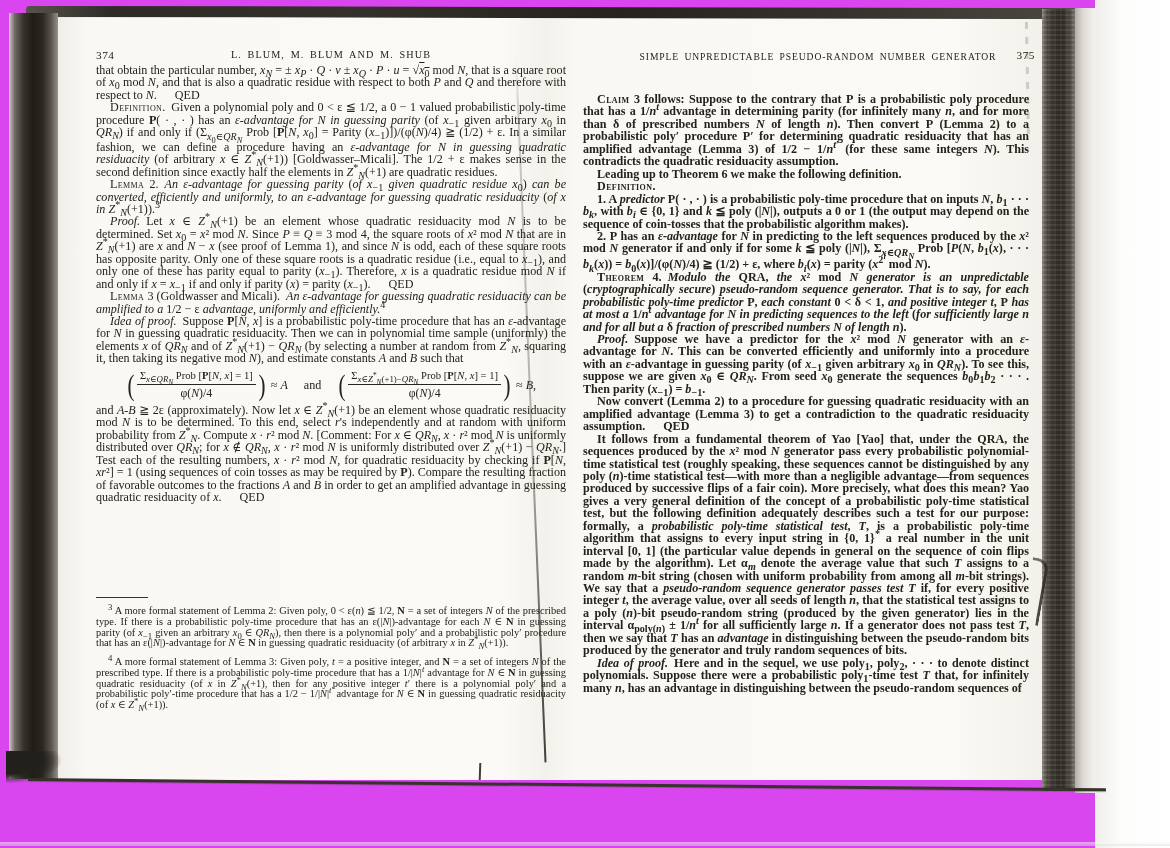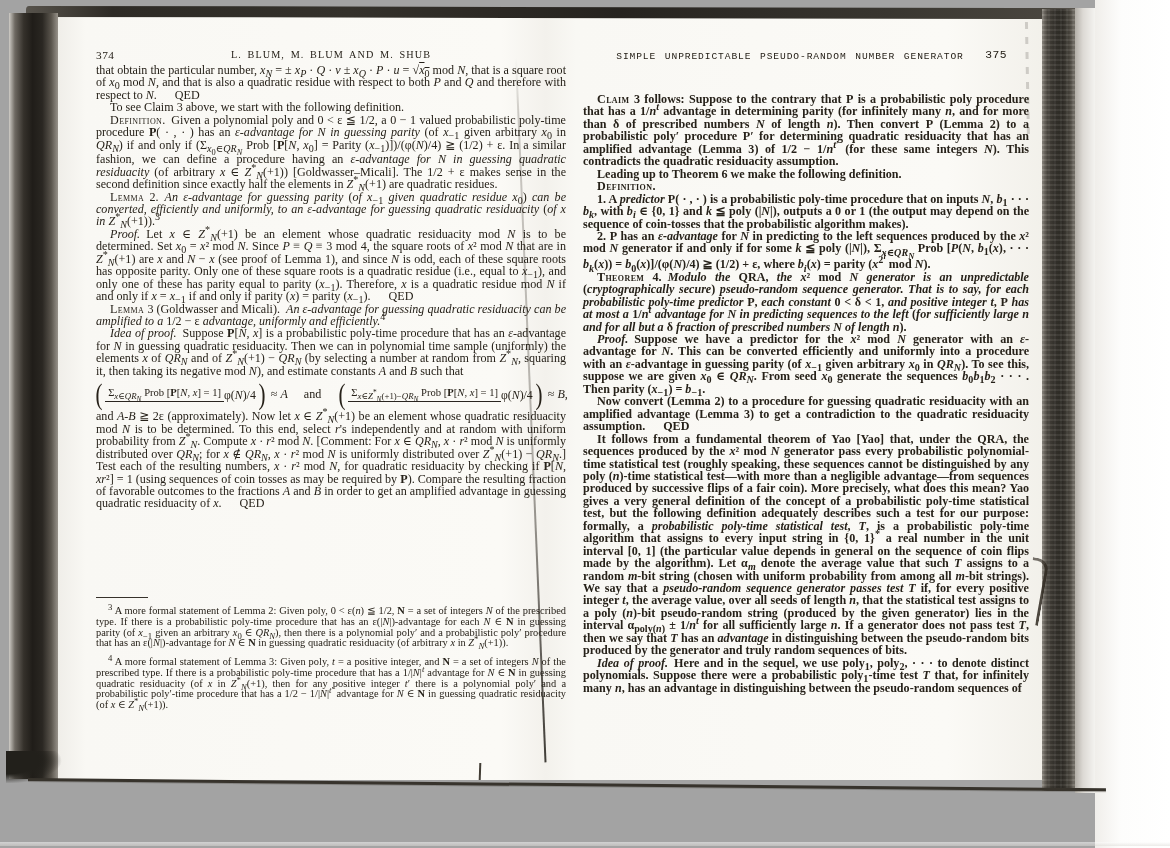--- a/index.html
+++ b/index.html
@@ -1,17 +1,17 @@
 <!DOCTYPE html>
 <html><head>
 <meta charset="utf-8">
 <style>
   html,body { margin:0; padding:0; background:#ffffff; }
   .stage { position:relative; width:1170px; height:848px; overflow:hidden;
-           background:#a3a3a3; font-family:"Liberation Serif","DejaVu Serif",serif;
+           background:#d946ef; font-family:"Liberation Serif","DejaVu Serif",serif;
            color:#262119; }
 
   
   .paper { position:absolute; left:56px; top:16px; width:990px; height:764px;
            background:linear-gradient(90deg,#efede8 0,#f9f8f4 3%,#fbfaf6 45%,#f3f1ec 49.5%,#f9f8f4 52.5%,#fbfaf6 90%,#f2f0ea 100%); }
   .band-top { position:absolute; left:26px; top:7px; width:1078px; height:11px;
            background:linear-gradient(90deg,#57534c,#2e2b26 8%,#34312b 30%,#26231f 55%,#393630 80%,#4a463f 95%,#6b665e);
            border-radius:3px/4px; transform:rotate(.12deg); }
   .band-left { position:absolute; left:9px; top:13px; width:49px; height:766px;
            background:linear-gradient(90deg,#cfccc6 0,#6e6962 12%,#35312b 30%,#201d19 48%,#2a2722 68%,#59544c 86%,#97928a 100%); }
@@ -38,21 +38,21 @@
   .pen-mark { position:absolute; left:1027px; top:558px; width:14px; height:64px;
            border-right:3px solid rgba(48,42,34,.85); border-top:3px solid rgba(48,42,34,.65);
            border-radius:0 12px 0 0; transform:rotate(10deg); }
   .bleed { position:absolute; left:1026px; top:22px; width:3px; height:120px; opacity:.45; transform:rotate(-1deg);
            background:repeating-linear-gradient(180deg, rgba(90,85,78,.55) 0 7px, transparent 7px 15px); }
 
   
   .lp-header { position:absolute; left:96px; top:49px; width:470px; height:14px; }
   .lp-header .pagenum { position:absolute; left:0; top:0; font-size:11.3px; letter-spacing:.5px; }
   .lp-header .runhead { display:block; text-align:center; font-size:10.2px; letter-spacing:1.1px; word-spacing:2px; }
-  .rp-header { position:absolute; left:567px; top:51px; width:446px; height:14px;font-family:Liberation Mono, monospace; }
+  .rp-header { position:absolute; left:595px; top:51px; width:446px; height:14px; }
   .rp-header .runhead { display:block; text-align:center; font-size:9.6px; letter-spacing:.9px; word-spacing:2px; }
   .rp-header .pagenum { position:absolute; right:6px; top:-2px; font-size:11.3px; letter-spacing:.5px;margin-left:20px; }
 
   .lp-body { position:absolute; left:96px; top:64px; width:470px; font-size:12.1px; line-height:12.45px; text-align:justify; }
   .rp-body { position:absolute; left:583px; top:93px; width:446px; font-size:12.1px; line-height:12.45px; text-align:justify;font-weight:bold; }
   .lp-body p, .rp-body p, .lp-foot p { margin:0; }
   p.indent { text-indent:14px; }
   p.noindent { text-indent:0; }
   .lp-foot { position:absolute; left:96px; top:597px; width:470px; font-size:10.4px; line-height:10.75px; text-align:justify; }
   .fn-rule { width:52px; border-top:1.2px solid #37322b; margin-bottom:8px; }
@@ -60,21 +60,21 @@
 
   .sc { font-variant:small-caps; letter-spacing:.4px; }
   .qed { margin-left:18px; }
   .ovl { text-decoration:overline; }
   sub, sup { line-height:0; }
 
   
   .formula { display:flex; align-items:center; justify-content:center; margin:5px 0 4px; text-align:center; }
   .fgroup { display:inline-flex; align-items:center; }
   .bigparen { font-size:30px; font-weight:300; transform:scaleX(.7); line-height:.8; }
-  .frac { display:inline-flex; flex-direction:row; margin:0 1px; }
+  .frac { display:inline-flex; flex-direction:column; margin:0 1px; }
   .frac .num { font-size:10.6px; line-height:1.2; padding:0 3px 1px; border-bottom:1px solid #2a2520; white-space:nowrap; }
   .frac .den { font-size:11.8px; line-height:1.2; padding-top:1px; }
   .fres { font-size:12.1px; margin-left:4px; white-space:nowrap; }
   .fand { margin:0 16px; font-size:12.1px; }
 </style>
 </head>
 <body>
 
 <div class="stage">
 
@@ -92,21 +92,20 @@
   <div class="bleed"></div>
 
   <div class="lp-header">
     <span class="pagenum">374</span>
     <span class="runhead">L. BLUM, M. BLUM AND M. SHUB</span>
   </div>
 
   <div class="lp-body">
     <div>
         <p class="noindent">that obtain the particular number, <i>x<sub>N</sub></i> = ± <i>x<sub>P</sub></i> · <i>Q</i> · <i>v</i> ± <i>x<sub>Q</sub></i> · <i>P</i> · <i>u</i> = √<span class="ovl"><i>x</i><sub>0</sub></span> mod <i>N</i>, that is a square root of <i>x</i><sub>0</sub> mod <i>N</i>, and that is also a quadratic residue with respect to both <i>P</i> and <i>Q</i> and therefore with respect to <i>N</i>.<span class="qed">QED</span></p>
-        <p class="indent">To see Claim 3 above, we start with the following definition.</p>
         <p class="indent"><span class="sc">Definition</span>. Given a polynomial poly and 0 &lt; ε ≦ 1/2, a 0 − 1 valued probabilistic poly-time procedure <b>P</b>( · , · ) has an <i>ε-advantage for N in guessing parity</i> (of <i>x</i><sub>−1</sub> given arbitrary <i>x</i><sub>0</sub> in <i>QR</i><sub><i>N</i></sub>) if and only if (Σ<sub><i>x</i><sub>0</sub>∈<i>QR</i><sub><i>N</i></sub></sub> Prob [<b>P</b>[<i>N</i>, <i>x</i><sub>0</sub>] = Parity (<i>x</i><sub>−1</sub>)])/(φ(<i>N</i>)/4) ≧ (1/2) + ε. In a similar fashion, we can define a procedure having an <i>ε-advantage for N in guessing quadratic residuacity</i> (of arbitrary <i>x</i> ∈ <i>Z</i><sup>*</sup><sub><i>N</i></sub>(+1)) [Goldwasser–Micali]. The 1/2 + ε makes sense in the second definition since exactly half the elements in <i>Z</i><sup>*</sup><sub><i>N</i></sub>(+1) are quadratic residues.</p>
         <p class="indent"><span class="sc">Lemma</span> 2. <i>An ε-advantage for guessing parity</i> (<i>of x</i><sub>−1</sub> <i>given quadratic residue x</i><sub>0</sub>) <i>can be converted, efficiently and uniformly, to an ε-advantage for guessing quadratic residuacity</i> (<i>of x in Z</i><sup>*</sup><sub><i>N</i></sub>(+1)).<sup>3</sup></p>
         <p class="indent"><i>Proof.</i> Let <i>x</i> ∈ <i>Z</i><sup>*</sup><sub><i>N</i></sub>(+1) be an element whose quadratic residuacity mod <i>N</i> is to be determined. Set <i>x</i><sub>0</sub> = <i>x</i>² mod <i>N</i>. Since <i>P</i> ≡ <i>Q</i> ≡ 3 mod 4, the square roots of <i>x</i>² mod <i>N</i> that are in <i>Z</i><sup>*</sup><sub><i>N</i></sub>(+1) are <i>x</i> and <i>N</i> − <i>x</i> (see proof of Lemma 1), and since <i>N</i> is odd, each of these square roots has opposite parity. Only one of these square roots is a quadratic residue (i.e., equal to <i>x</i><sub>−1</sub>), and only one of these has parity equal to parity (<i>x</i><sub>−1</sub>). Therefore, <i>x</i> is a quadratic residue mod <i>N</i> if and only if <i>x</i> = <i>x</i><sub>−1</sub> if and only if parity (<i>x</i>) = parity (<i>x</i><sub>−1</sub>).<span class="qed">QED</span></p>
         <p class="indent"><span class="sc">Lemma</span> 3 (Goldwasser and Micali). <i>An ε-advantage for guessing quadratic residuacity can be amplified to a</i> 1/2 − ε <i>advantage, uniformly and efficiently.</i><sup>4</sup></p>
         <p class="indent"><i>Idea of proof.</i> Suppose <b>P</b>[<i>N</i>, <i>x</i>] is a probabilistic poly-time procedure that has an <i>ε</i>-advantage for <i>N</i> in guessing quadratic residuacity. Then we can in polynomial time sample (uniformly) the elements <i>x</i> of <i>QR</i><sub><i>N</i></sub> and of <i>Z</i><sup>*</sup><sub><i>N</i></sub>(+1) − <i>QR</i><sub><i>N</i></sub> (by selecting a number at random from <i>Z</i><sup>*</sup><sub><i>N</i></sub>, squaring it, then taking its negative mod <i>N</i>), and estimate constants <i>A</i> and <i>B</i> such that</p>
       </div>
     <div class="formula">
       <span class="fgroup">
         <span class="bigparen">(</span>
         <span class="frac">

